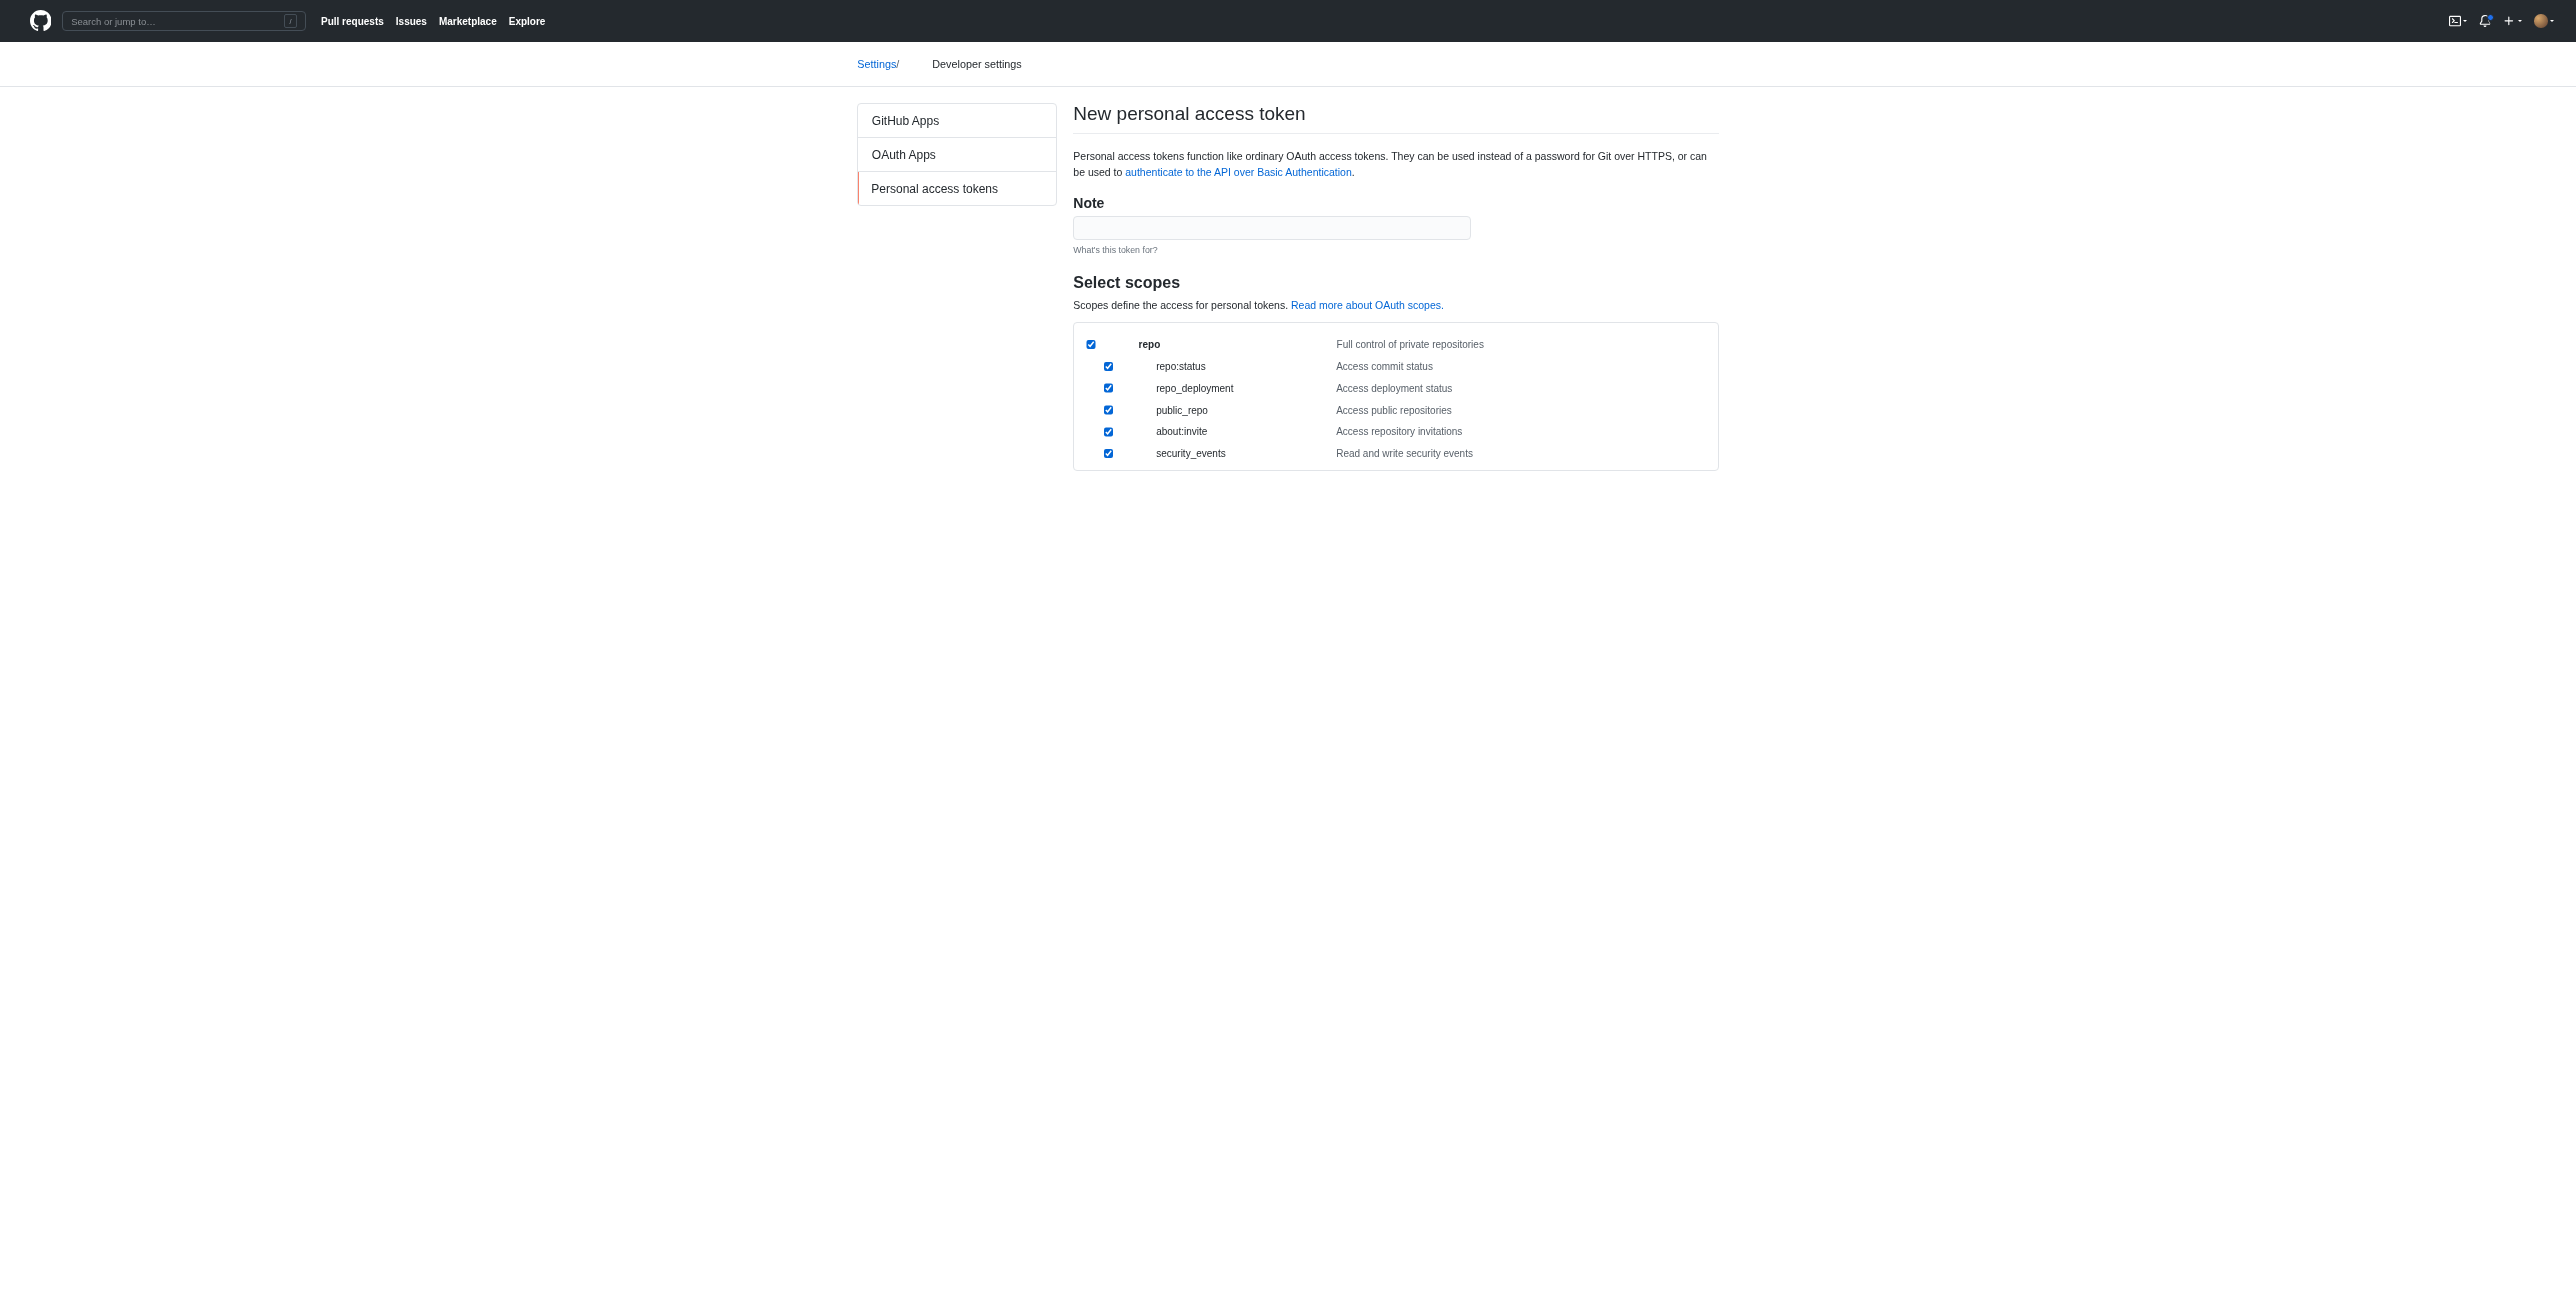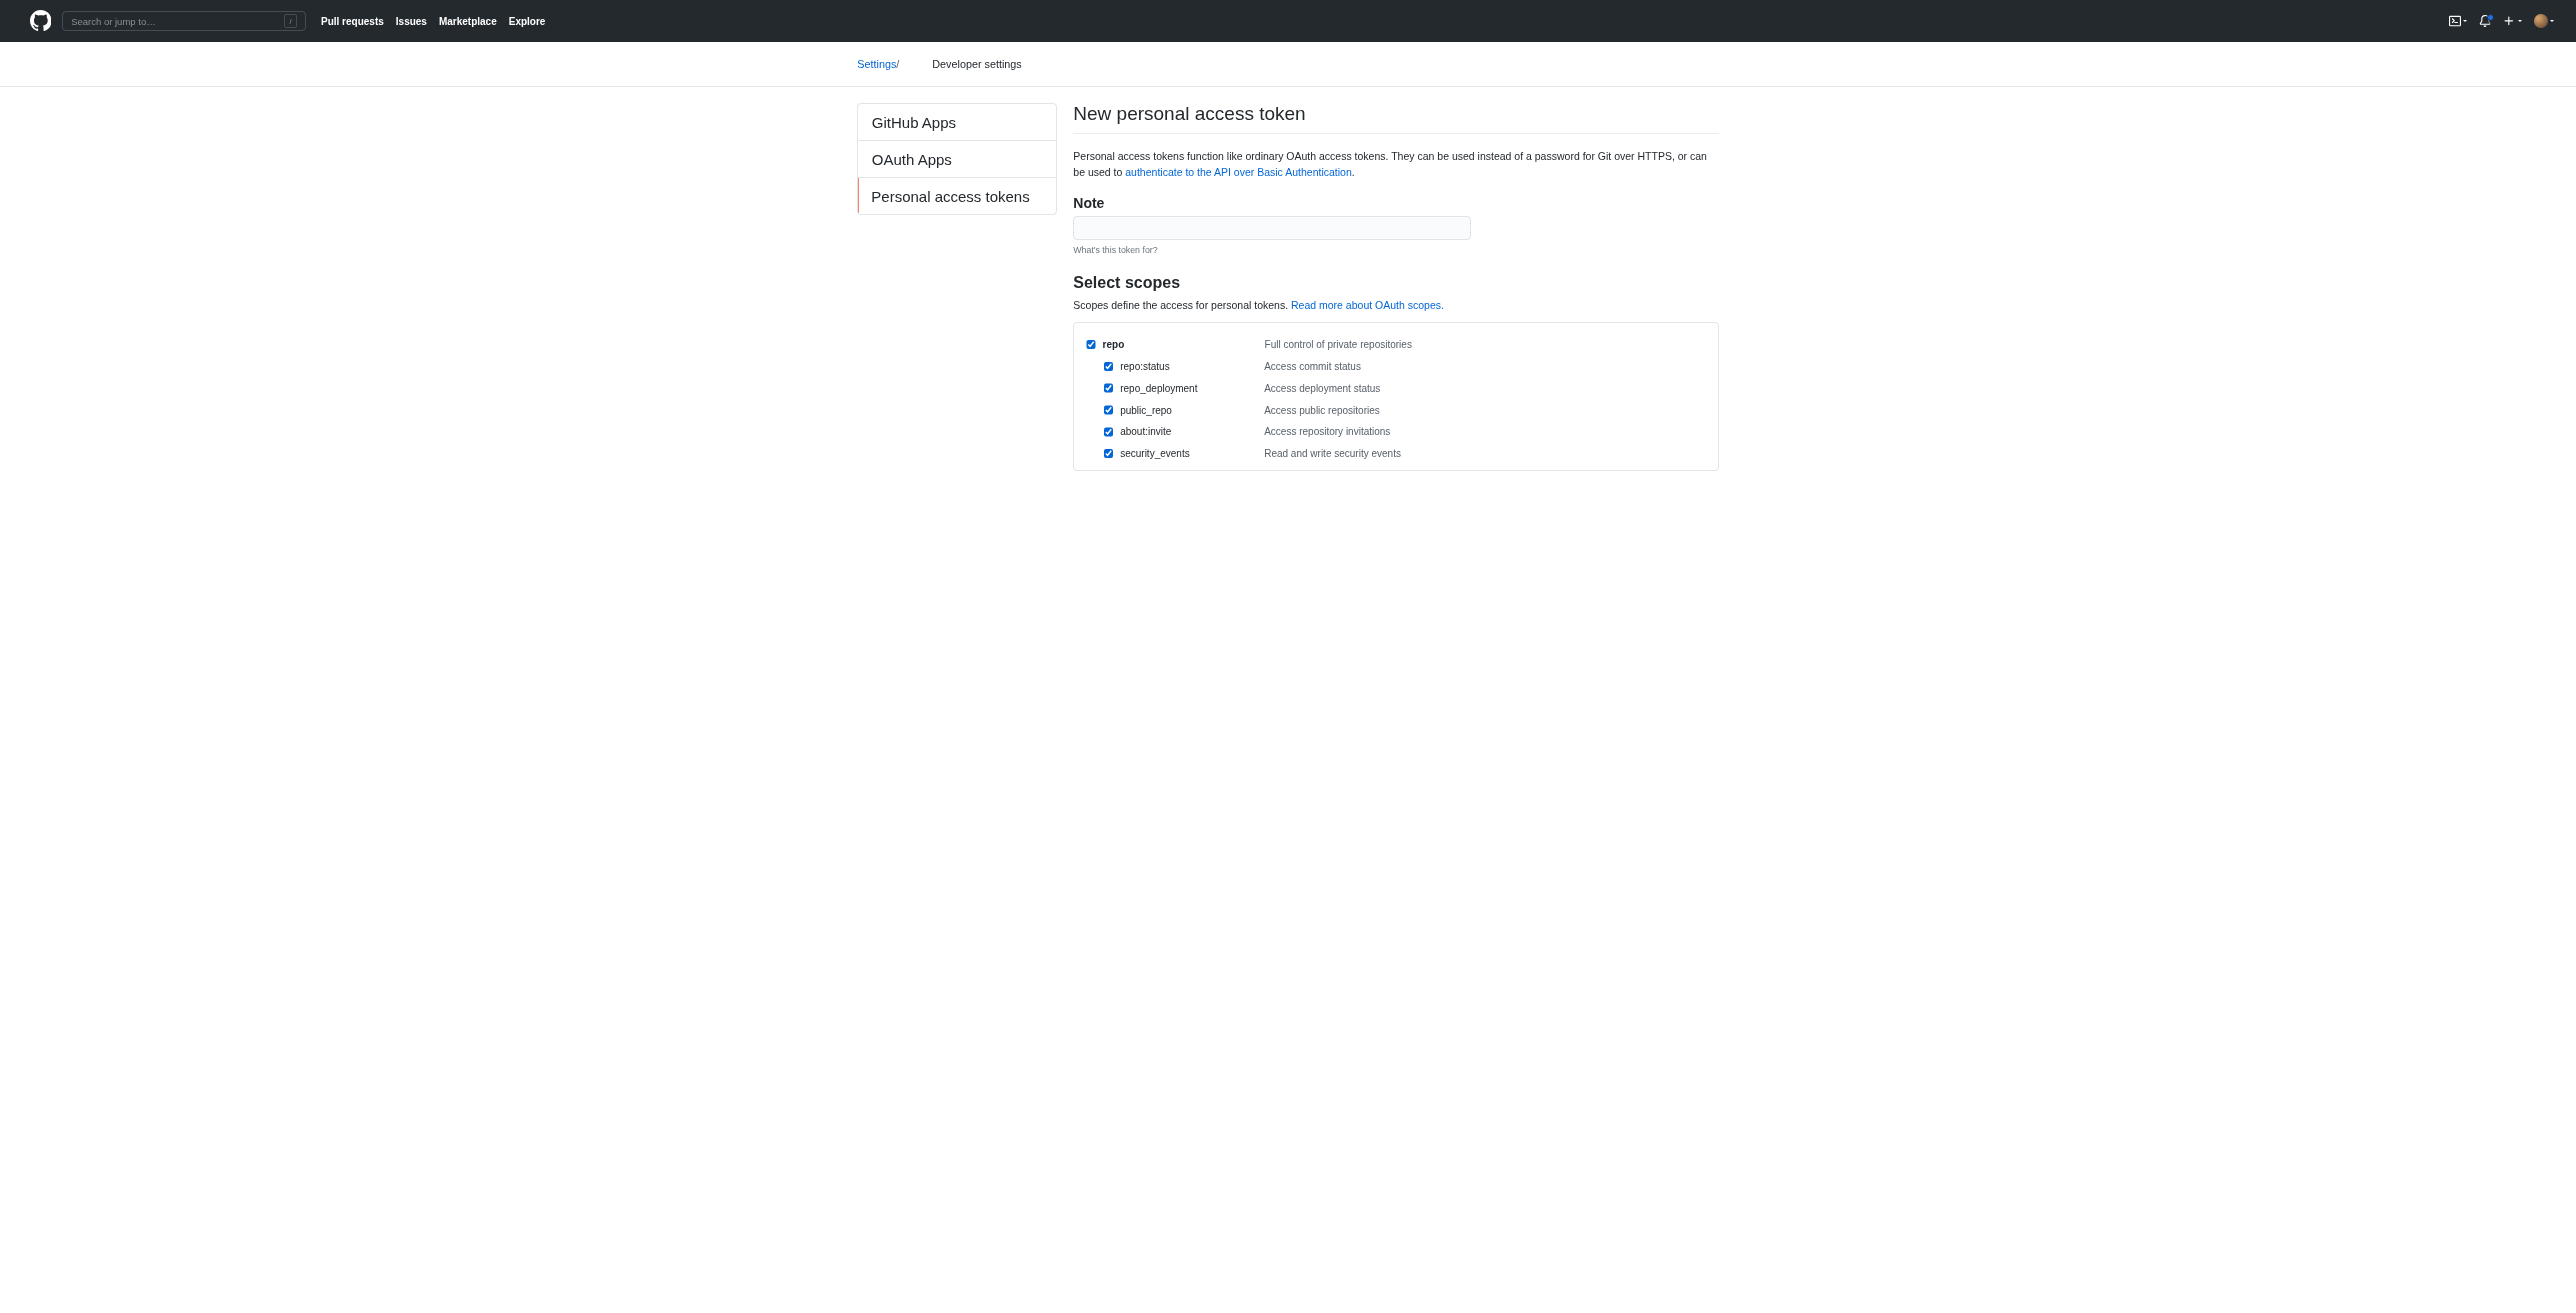--- a/index.html
+++ b/index.html
@@ -127,21 +127,21 @@
     width: 200px;
     flex-shrink: 0;
     border: 0.7px solid #e1e4e8;
     border-radius: 4px;
     overflow: hidden;
     height: fit-content;
   }
   .side-nav-item {
     display: block;
     padding: 9.5px 13.5px;
-    font-size: 15px;
+    font-size: 12px;
     color: #24292e;
     border-bottom: 0.7px solid #e1e4e8;
     cursor: pointer;
   }
   .side-nav-item:last-child { border-bottom: none; }
   .side-nav-item.active {
     border-left: 1.4px solid #f9826c;
     font-weight: 400;
     padding-left: 12px;
   }
@@ -196,20 +196,21 @@
   .scope-box {
     border: 0.7px solid #e1e4e8;
     border-radius: 4px;
     padding: 10.8px 12px 5.4px 12px;
   }
   .scope-row {
     display: flex;
     align-items: center;
     padding: 5.4px 0;
     font-size: 10px;
+    gap: 36px;
   }
   .scope-row.parent .scope-name { font-weight: 600; }
   .scope-row.child { padding-left: 17.6px; }
   .scope-check {
     flex-shrink: 0;
     margin-right: 6.8px;
     width: 9.5px;
     height: 9.5px;
     accent-color: #0366d6;
     cursor: pointer;

